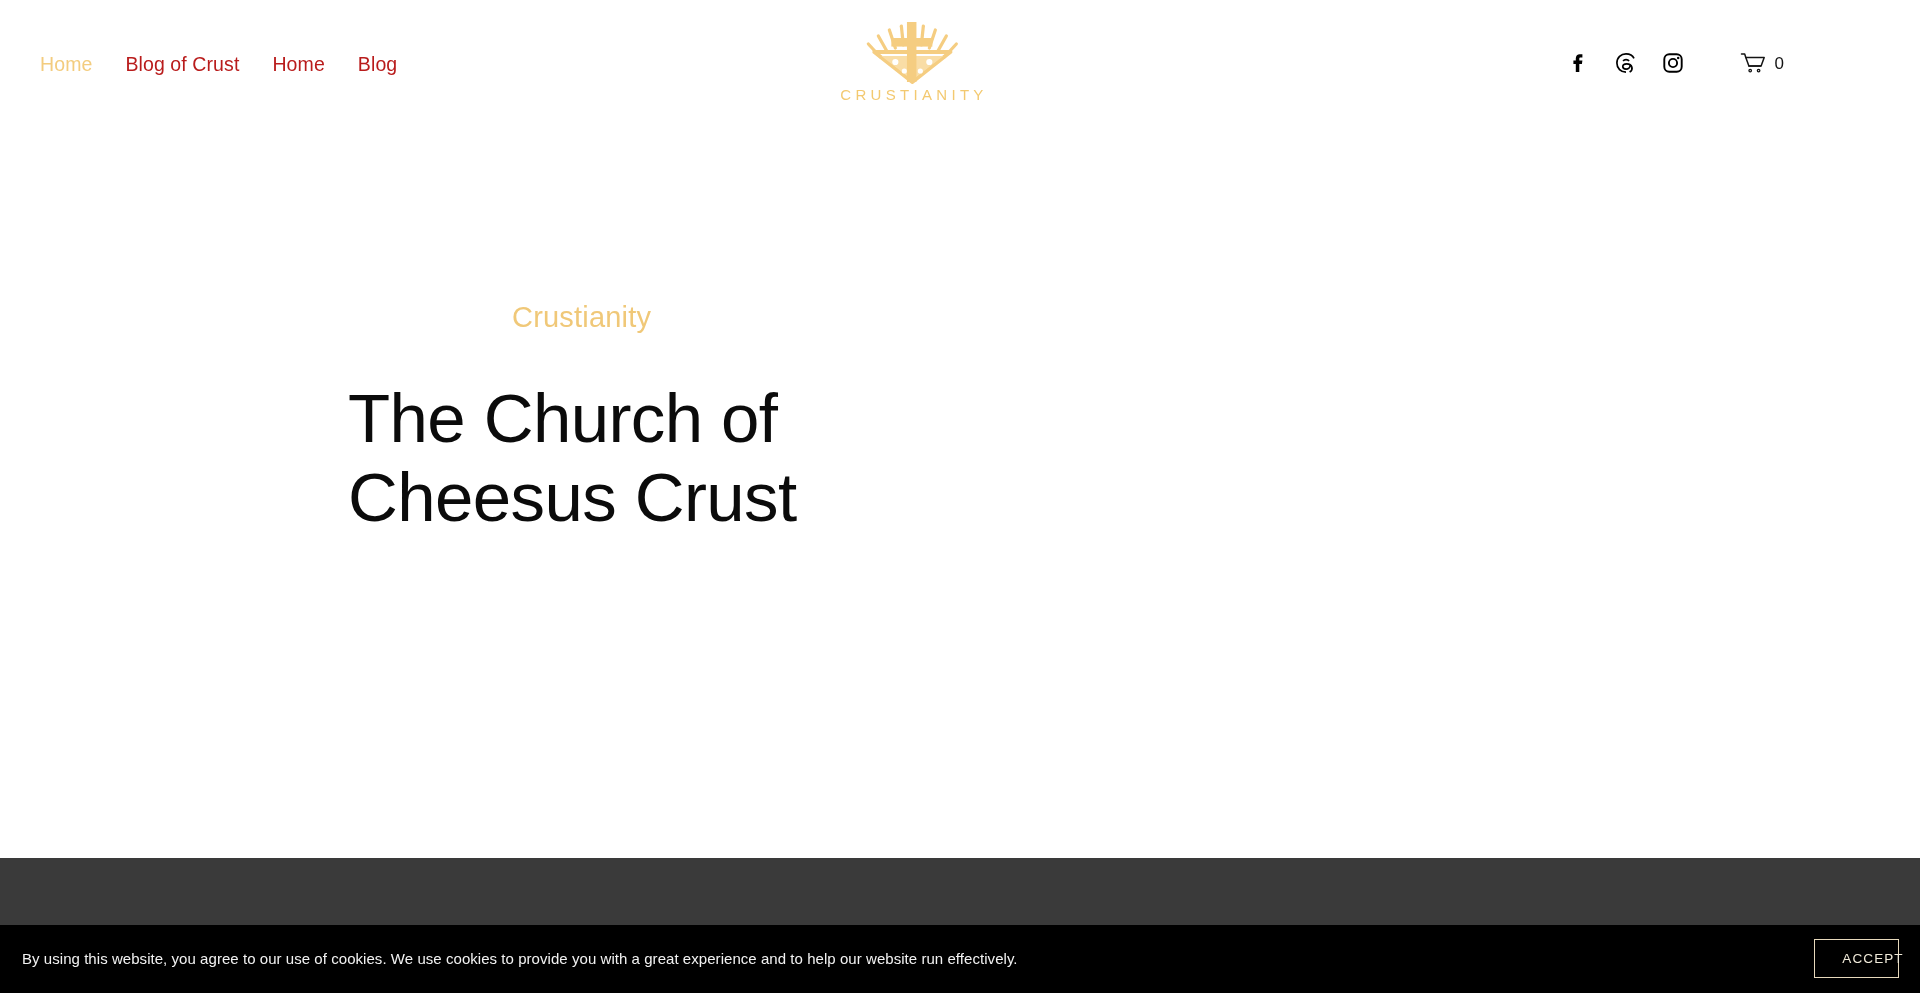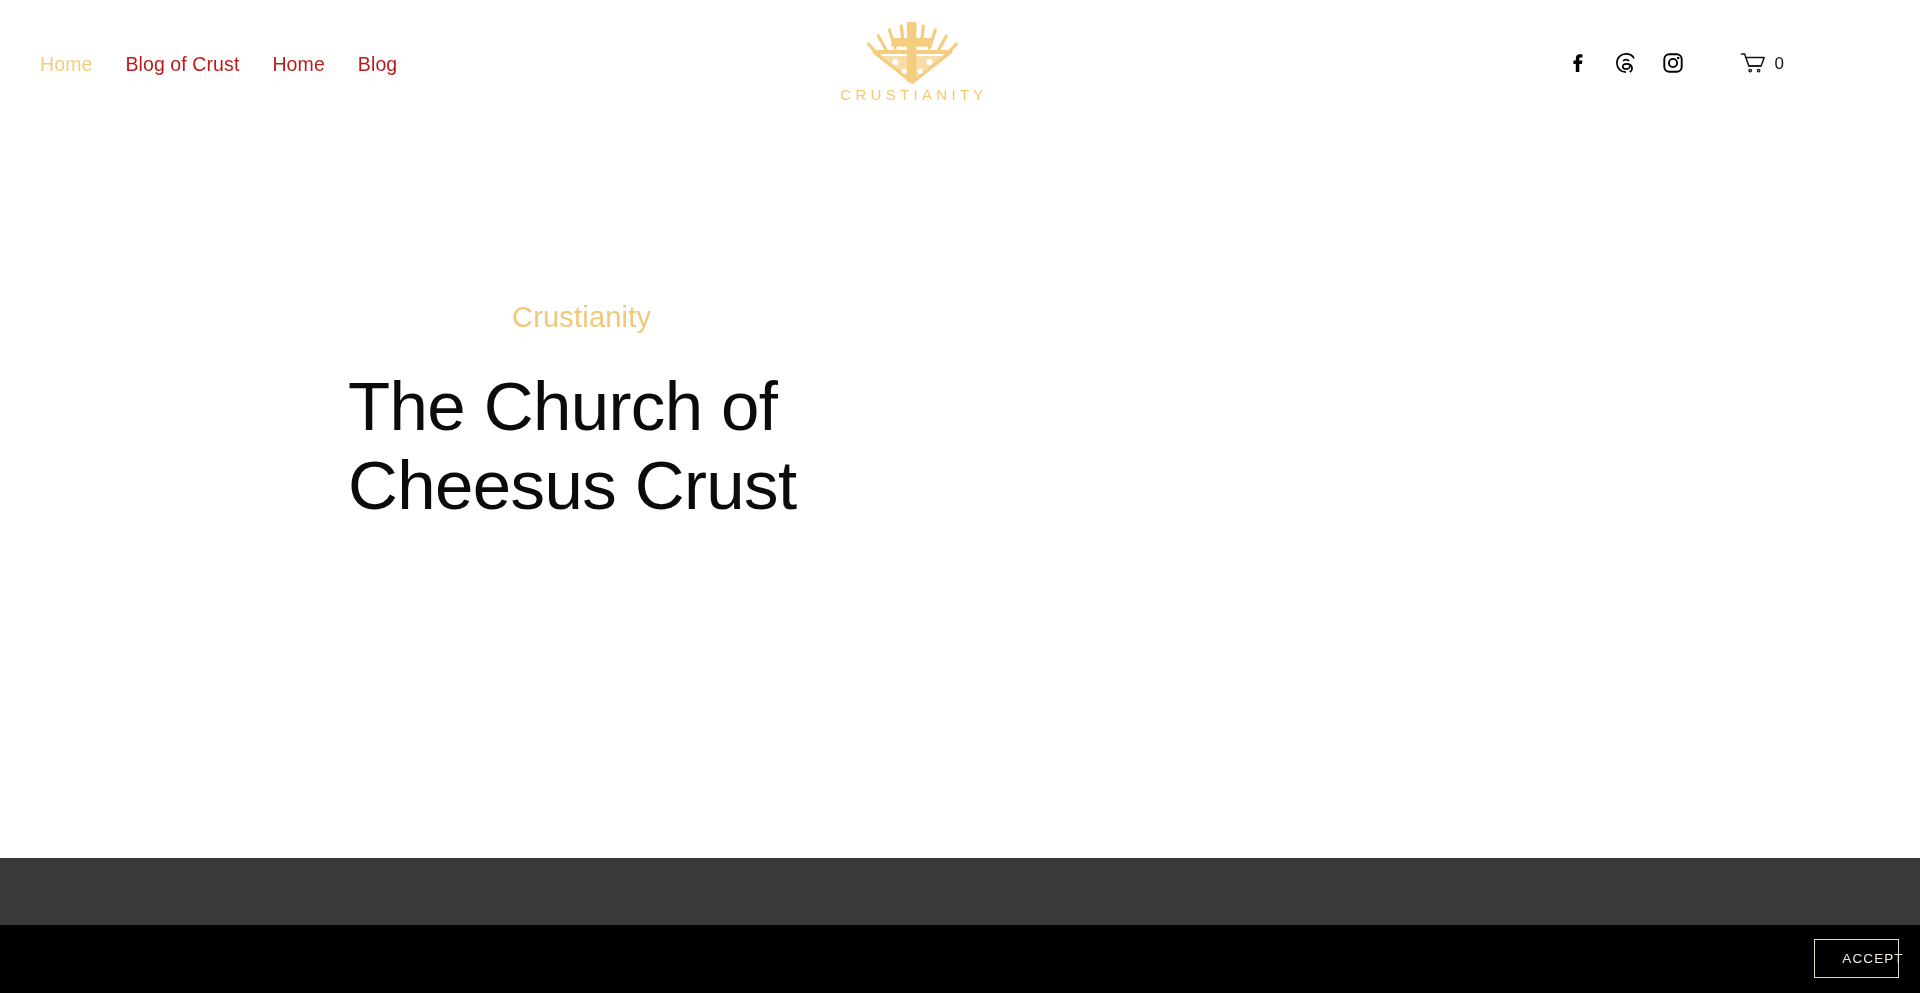--- a/index.html
+++ b/index.html
@@ -123,21 +123,21 @@
   .hero-eyebrow {
     margin-left: 164px;
     font-family: "Liberation Sans", sans-serif;
     font-size: 29px;
     font-weight: 400;
     letter-spacing: 0.2px;
     color: #f0c878;
     line-height: 1.2;
   }
   .hero-title {
-    margin-top: 32px;
+    margin-top: 44px;
     font-family: "Liberation Sans", sans-serif;
     font-size: 69px;
     font-weight: 400;
     line-height: 1.15;
     letter-spacing: -0.6px;
     color: #0b0b0b;
     white-space: pre-line;
   }
 
   
@@ -272,14 +272,15 @@
   <div class="hero-inner">
     <div class="hero-eyebrow">Crustianity</div>
     <h1 class="hero-title">The Church of
 Cheesus Crust</h1>
   </div>
 </main>
 
 <div class="footer-band"></div>
 
 <div class="cookie-banner">
+  <span class="cookie-text">By using this website, you agree to our use of cookies. We use cookies to provide you with a great experience and to help our website run effectively.</span>
   <button class="cookie-accept">ACCEPT</button>
 </div>
 
 </body></html>

